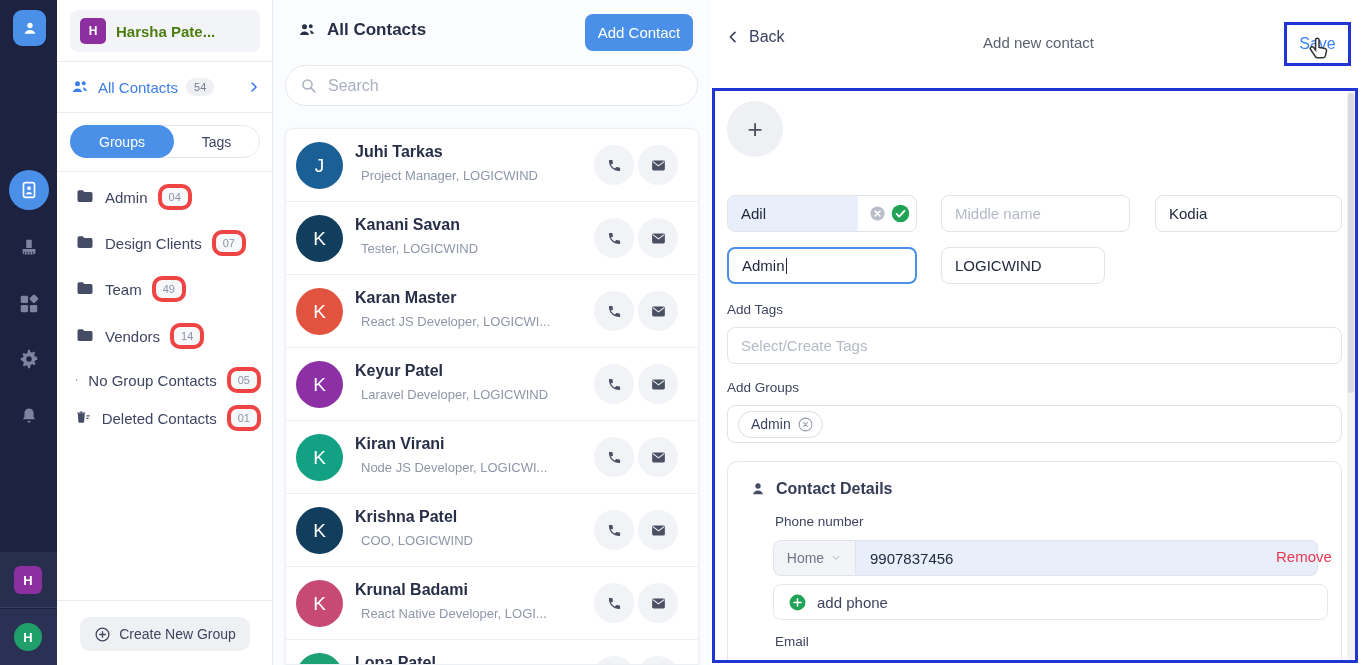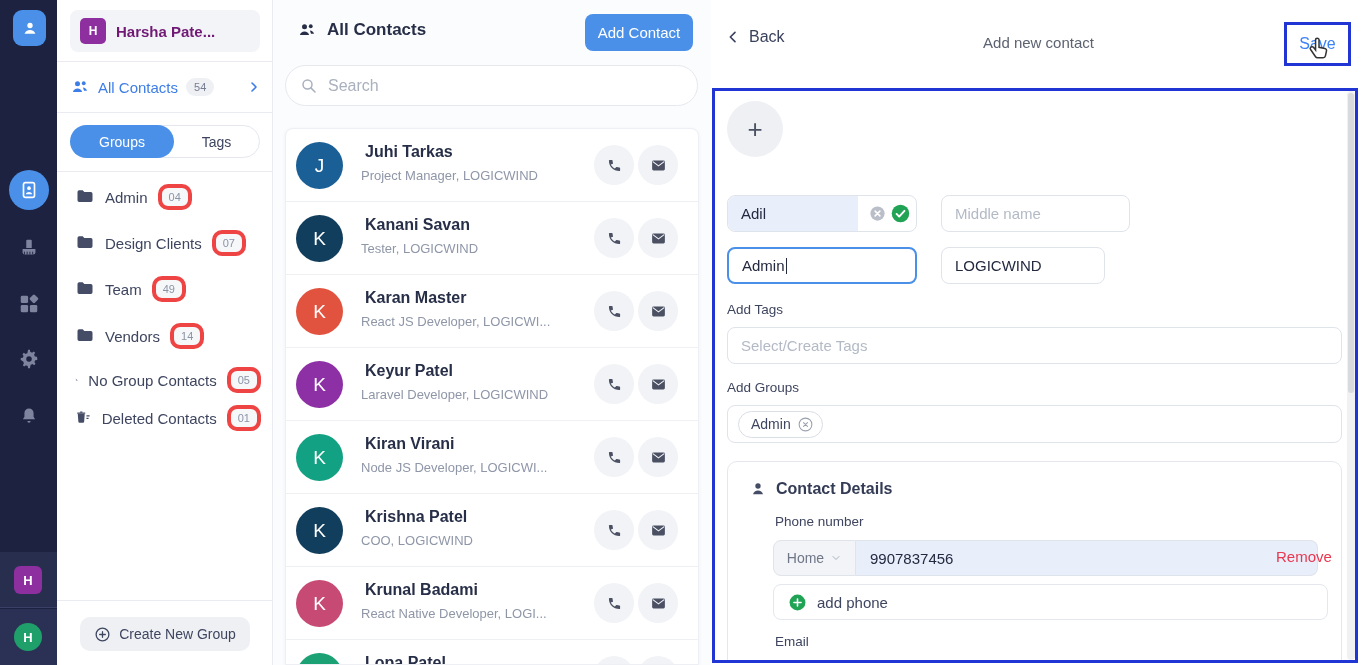--- a/index.html
+++ b/index.html
@@ -17,21 +17,21 @@
   #rail-block-2 { top:609px; height:56px; background:#2b3154; }
   .rail-av { left:14px; width:28px; height:28px; display:flex; align-items:center; justify-content:center; color:#fff; font-size:13px; font-weight:bold; }
   #rail-av-purple { top:566px; background:#8e2f9f; border-radius:6px; }
   #rail-av-green { top:623px; background:#1fa06b; border-radius:50%; }
 
   
   #sidebar { left:57px; top:0; width:216px; height:665px; background:#fff; border-right:1px solid #e9ebf0; }
   .sb-divider { left:0; width:216px; height:1px; background:#e9ebf0; }
   #profile-chip { left:13px; top:10px; width:190px; height:42px; background:#f3f4f8; border-radius:8px; display:flex; align-items:center; padding:0 10px; gap:10px; }
   #profile-avatar { width:26px; height:26px; background:#8e2f9f; border-radius:5px; color:#fff; font-size:12px; font-weight:bold; display:flex; align-items:center; justify-content:center; flex:0 0 auto; }
-  #profile-name { font-size:15px; font-weight:600; color:#701a75; white-space:nowrap; overflow:hidden; }
+  #profile-name { font-size:15px; font-weight:600; color:#4d7c0f; white-space:nowrap; overflow:hidden; }
   #all-contacts-row { left:13px; top:72px; width:192px; height:30px; display:flex; align-items:center; gap:8px; cursor:pointer; }
   #all-contacts-label { color:#3d7de8; font-size:15px; }
   .badge { background:#eef0f4; color:#767d92; font-size:11px; border-radius:9px; padding:3px 8px; }
   .badge-outline { background:#f6f7f9; border:4px solid #ef4444; color:#8b93a7; font-size:11px; border-radius:10px; padding:3px 7px; }
   #toggle { left:13px; top:125px; width:190px; height:33px; border:1px solid #e4e7ee; border-radius:17px; background:#fff; display:flex; }
   #toggle-groups { width:104px; height:33px; margin:-1px 0 0 -1px; background:#4a90e8; color:#fff; border-radius:17px; display:flex; align-items:center; justify-content:center; font-size:14px; }
   #toggle-tags { flex:1; display:flex; align-items:center; justify-content:center; font-size:14px; color:#3e455f; }
   .grp-row { left:18px; width:186px; height:26px; display:flex; align-items:center; gap:10px; cursor:pointer; }
   .grp-label { font-size:15px; color:#3e455f; white-space:nowrap; }
   #create-group-btn { left:23px; top:617px; width:170px; height:34px; background:#eef0f4; border-radius:10px; display:flex; align-items:center; justify-content:center; gap:8px; font-size:14px; color:#3e455f; cursor:pointer; }
@@ -40,21 +40,21 @@
   #cpanel { left:273px; top:0; width:438px; height:665px; background:#fbfcfd; }
   #cpanel-header { left:24px; top:20px; display:flex; align-items:center; gap:10px; }
   #cpanel-title { font-size:17px; font-weight:bold; color:#272e47; }
   #add-contact-btn { left:312px; top:14px; width:108px; height:37px; background:#4a90e8; color:#fff; font-size:15px; border:none; border-radius:8px; cursor:pointer; }
   #search-box { left:12px; top:65px; width:413px; height:41px; background:#fff; border:1px solid #e6e8ee; border-radius:21px; display:flex; align-items:center; padding:0 14px; gap:10px; }
   #search-input { border:none; outline:none; flex:1; font-size:16px; color:#2b3149; background:transparent; font-family:"Liberation Sans",sans-serif; }
   #search-input::placeholder { color:#a9b0be; }
   #contact-card { left:12px; top:128px; width:414px; height:537px; background:#fff; border:1px solid #edeff4; border-radius:8px 8px 0 0; box-shadow:0 1px 4px rgba(40,50,80,.05); overflow:hidden; }
   .crow { width:100%; height:73px; border-bottom:1px solid #eef0f4; position:relative; cursor:pointer; }
   .c-avatar { position:absolute; left:10px; top:13px; width:47px; height:47px; border-radius:50%; color:#fff; font-size:19px; display:flex; align-items:center; justify-content:center; }
-  .c-name { position:absolute; left:79px; top:14px; font-size:16px; font-weight:600; color:#272e47; }
+  .c-name { position:absolute; left:69px; top:14px; font-size:16px; font-weight:600; color:#272e47; }
   .c-sub { position:absolute; left:75px; top:39px; font-size:13px; color:#8e96a8; }
   .c-act { position:absolute; top:16px; width:40px; height:40px; border-radius:50%; background:#f1f3f7; display:flex; align-items:center; justify-content:center; cursor:pointer; }
   .c-phone { left:308px; } .c-mail { left:352px; }
 
   
   #fpanel { left:711px; top:0; width:655px; height:665px; background:#fff; }
   #back-btn { left:14px; top:28px; display:flex; align-items:center; gap:8px; cursor:pointer; }
   #back-label { font-size:16px; color:#3a415c; }
   #form-title { left:0; top:34px; width:655px; text-align:center; font-size:15px; color:#5c6270; }
   #save-box { left:573px; top:22px; width:67px; height:44px; border:3px solid #2035d4; background:#fff; display:flex; align-items:center; justify-content:center; cursor:pointer; }
@@ -405,20 +405,21 @@
       <svg id="f-first-x" width="19" height="19" viewBox="0 0 24 24">
           <circle cx="12" cy="12" r="9" fill="#b9bec9"></circle>
           <path d="M9 9l6 6M15 9l-6 6" stroke="#fff" stroke-width="2" stroke-linecap="round"></path>
         </svg>
       <svg id="f-first-check" width="21" height="21" viewBox="0 0 24 24">
           <circle cx="12" cy="12" r="10" fill="#21a356"></circle>
           <path d="M7.5 12.5l3 3 6-6.5" fill="none" stroke="#fff" stroke-width="2.2" stroke-linecap="round" stroke-linejoin="round"></path>
         </svg>
     </div>
     <input id="f-middle" class="finput abs" placeholder="Middle name" style="">
+    <input id="f-last" class="finput abs" value="Kodia" style="">
     <div id="f-job" class="finput abs" style="display:flex;align-items:center">
         <span>Admin</span>
         <span class="caret"></span>
       </div>
     <input id="f-company" class="finput abs" value="LOGICWIND" style="">
 
     <div id="tags-label" class="abs flabel">Add Tags</div>
     <input id="tags-input" class="finput abs" placeholder="Select/Create Tags" style="">
 
     <div id="groups-label" class="abs flabel">Add Groups</div>

